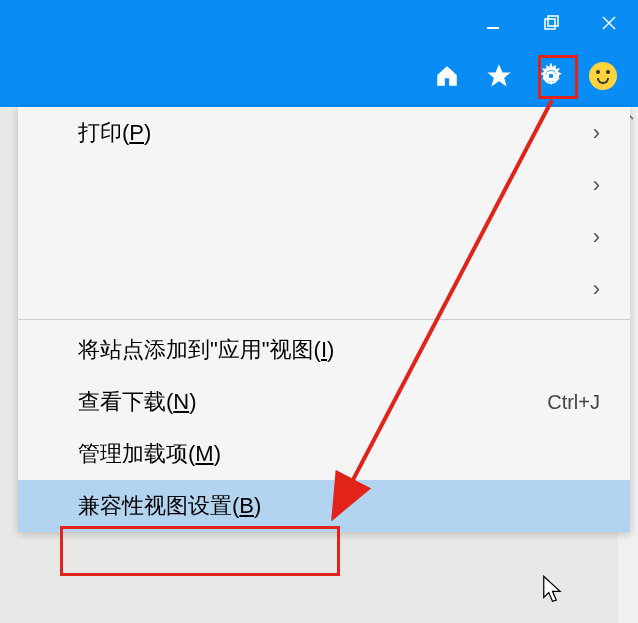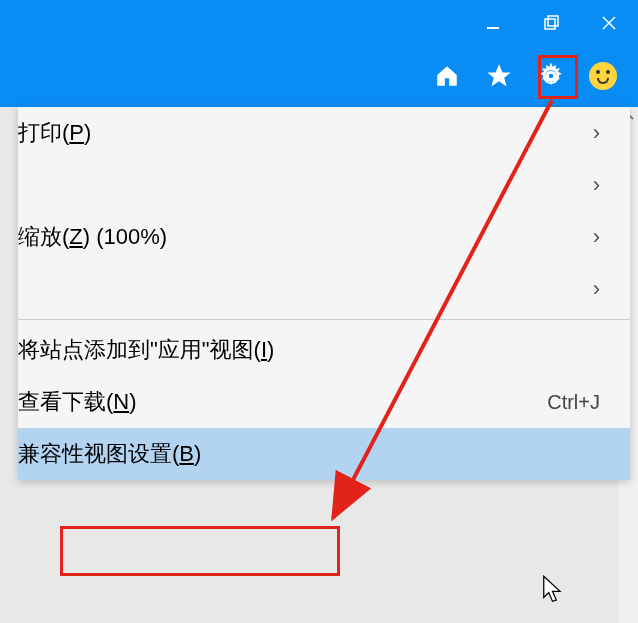--- a/index.html
+++ b/index.html
@@ -85,20 +85,21 @@
       left: 18px;
       top: 107px;
       width: 612px;
       background: #f5f5f5;
       box-shadow: 0 2px 8px rgba(0,0,0,0.2);
     }
     .menu-item {
       height: 52px;
       display: flex;
       align-items: center;
+      padding-left: 60px;
       padding-right: 30px;
       font-size: 22px;
       color: #000;
       position: relative;
     }
     .menu-item .label u { text-decoration: underline; }
     .menu-item .shortcut {
       margin-left: auto;
       color: #444;
       font-size: 20px;
@@ -226,33 +227,35 @@
 
 <div class="menu">
   <div class="menu-item">
     <span class="label">打印(<u>P</u>)</span>
     <span class="submenu-arrow">›</span>
   </div>
   <div class="menu-item">
     <span class="submenu-arrow">›</span>
   </div>
   <div class="menu-item">
-    <span class="label">缩放(<u>Z</u>) (100%)</span>
     <span class="submenu-arrow">›</span>
   </div>
   <div class="menu-item">
     <span class="submenu-arrow">›</span>
   </div>
   <div class="menu-sep"></div>
   <div class="menu-item">
     <span class="label">将站点添加到"应用"视图(<u>I</u>)</span>
   </div>
   <div class="menu-item">
     <span class="label">查看下载(<u>N</u>)</span>
     <span class="shortcut">Ctrl+J</span>
+  </div>
+  <div class="menu-item">
+    <span class="label">管理加载项(<u>M</u>)</span>
   </div>
   <div class="menu-item highlighted">
     <span class="label">兼容性视图设置(<u>B</u>)</span>
   </div>
 </div>
 
 <div class="red-box-tools"></div>
 <div class="red-box-menu"></div>
 
 <svg class="red-arrow" width="638" height="623">

